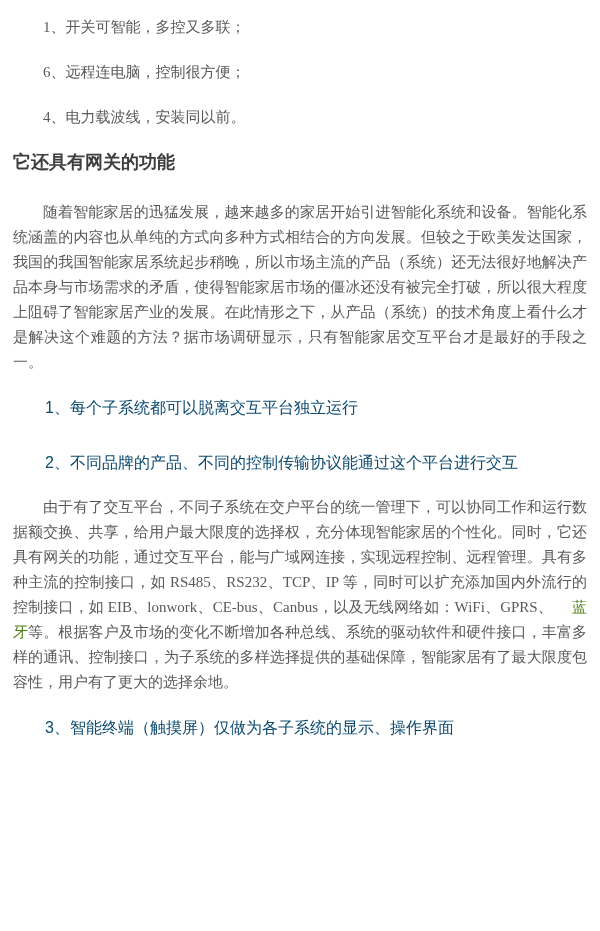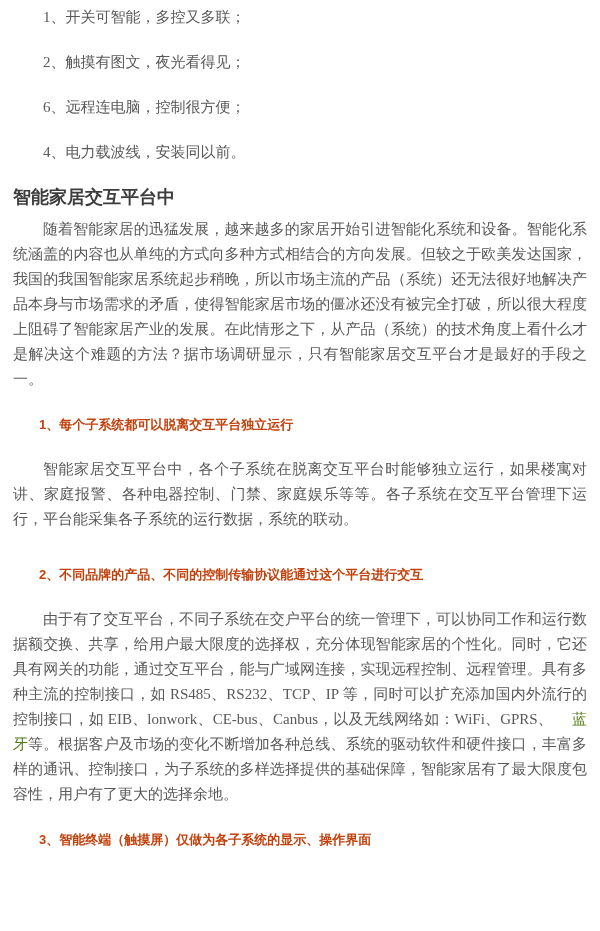--- a/index.html
+++ b/index.html
@@ -7,21 +7,21 @@
     padding: 0;
     background: #ffffff;
   }
   .page {
     position: relative;
     width: 600px;
     height: 931px;
     overflow: hidden;
     background: #ffffff;
     box-sizing: border-box;
-    padding: 5px 13px 0 13px;
+    padding: 15px 13px 0 13px;
     font-family: "Liberation Serif", "DejaVu Serif", serif;
     color: #595959;
     font-size: 15px;
   }
   .feature {
     line-height: 25px;
     margin: 0 0 20px 0;
     text-indent: 2em;
     white-space: nowrap;
   }
@@ -33,27 +33,27 @@
     line-height: 24px;
     margin: 12px 0 0 0;
   }
   .para {
     text-align: justify;
     text-indent: 2em;
     line-height: 25px;
     margin: 20px 0 0 0;
   }
   .para.first {
-    margin-top: 8px;
+    margin-top: 26px;
   }
   .doc-h3 {
     font-family: "Liberation Sans", "DejaVu Sans", sans-serif;
-    font-weight: bold;
-    color: #c2410c;
-    font-size: 13px;
+    font-weight: normal;
+    color: #0c4a6e;
+    font-size: 16px;
     line-height: 25px;
     text-indent: 2em;
     margin: 20px 0 0 0;
   }
   .doc-h3.tight {
     margin-top: 30px;
   }
   .keyword-link {
     color: #4d7c0f;
     text-decoration: none;
@@ -61,34 +61,32 @@
     margin-left: 19px;
   }
 </style>
 </head>
 <body>
 
 <div class="page">
 
   <p class="feature">1、开关可智能，多控又多联；</p>
 
-  <p class="feature">2、触摸有图文，夜光看得见；</p>
 
   <p class="feature">6、远程连电脑，控制很方便；</p>
 
   <p class="feature">4、电力载波线，安装同以前。</p>
 
-  <h2 class="doc-h2">智能家居交互平台中</h2>
+  <h2 class="doc-h2">它还具有网关的功能</h2>
 
   <p class="para first">随着智能家居的迅猛发展，越来越多的家居开始引进智能化系统和设备。智能化系统涵盖的内容也从单纯的方式向多种方式相结合的方向发展。但较之于欧美发达国家，我国的我国智能家居系统起步稍晚，所以市场主流的产品（系统）还无法很好地解决产品本身与市场需求的矛盾，使得智能家居市场的僵冰还没有被完全打破，所以很大程度上阻碍了智能家居产业的发展。在此情形之下，从产品（系统）的技术角度上看什么才是解决这个难题的方法？据市场调研显示，只有智能家居交互平台才是最好的手段之一。</p>
 
 
   <h3 class="doc-h3">1、每个子系统都可以脱离交互平台独立运行</h3>
 
-  <p class="para">智能家居交互平台中，各个子系统在脱离交互平台时能够独立运行，如果楼寓对讲、家庭报警、各种电器控制、门禁、家庭娱乐等等。各子系统在交互平台管理下运行，平台能采集各子系统的运行数据，系统的联动。</p>
 
   <h3 class="doc-h3 tight">2、不同品牌的产品、不同的控制传输协议能通过这个平台进行交互</h3>
 
   <p class="para"><span>由于有了交互平台，不同子系统在交户平台的统一管理下，可以协同工作和运行数据额交换、共享，给用户最大限度的选择权，充分体现智能家居的个性化。同时，它还具有网关的功能，通过交互平台，能与广域网连接，实现远程控制、远程管理。具有多种主流的控制接口，如 RS485、RS232、TCP、IP 等，同时可以扩充添加国内外流行的控制接口，如 EIB、lonwork、CE-bus、Canbus，以及无线网络如：WiFi、GPRS、</span><a class="keyword-link">蓝牙</a><span>等。根据客户及市场的变化不断增加各种总线、系统的驱动软件和硬件接口，丰富多样的通讯、控制接口，为子系统的多样选择提供的基础保障，智能家居有了最大限度包容性，用户有了更大的选择余地。</span></p>
 
   <h3 class="doc-h3">3、智能终端（触摸屏）仅做为各子系统的显示、操作界面</h3>
 
 </div>
 
 </body></html>

